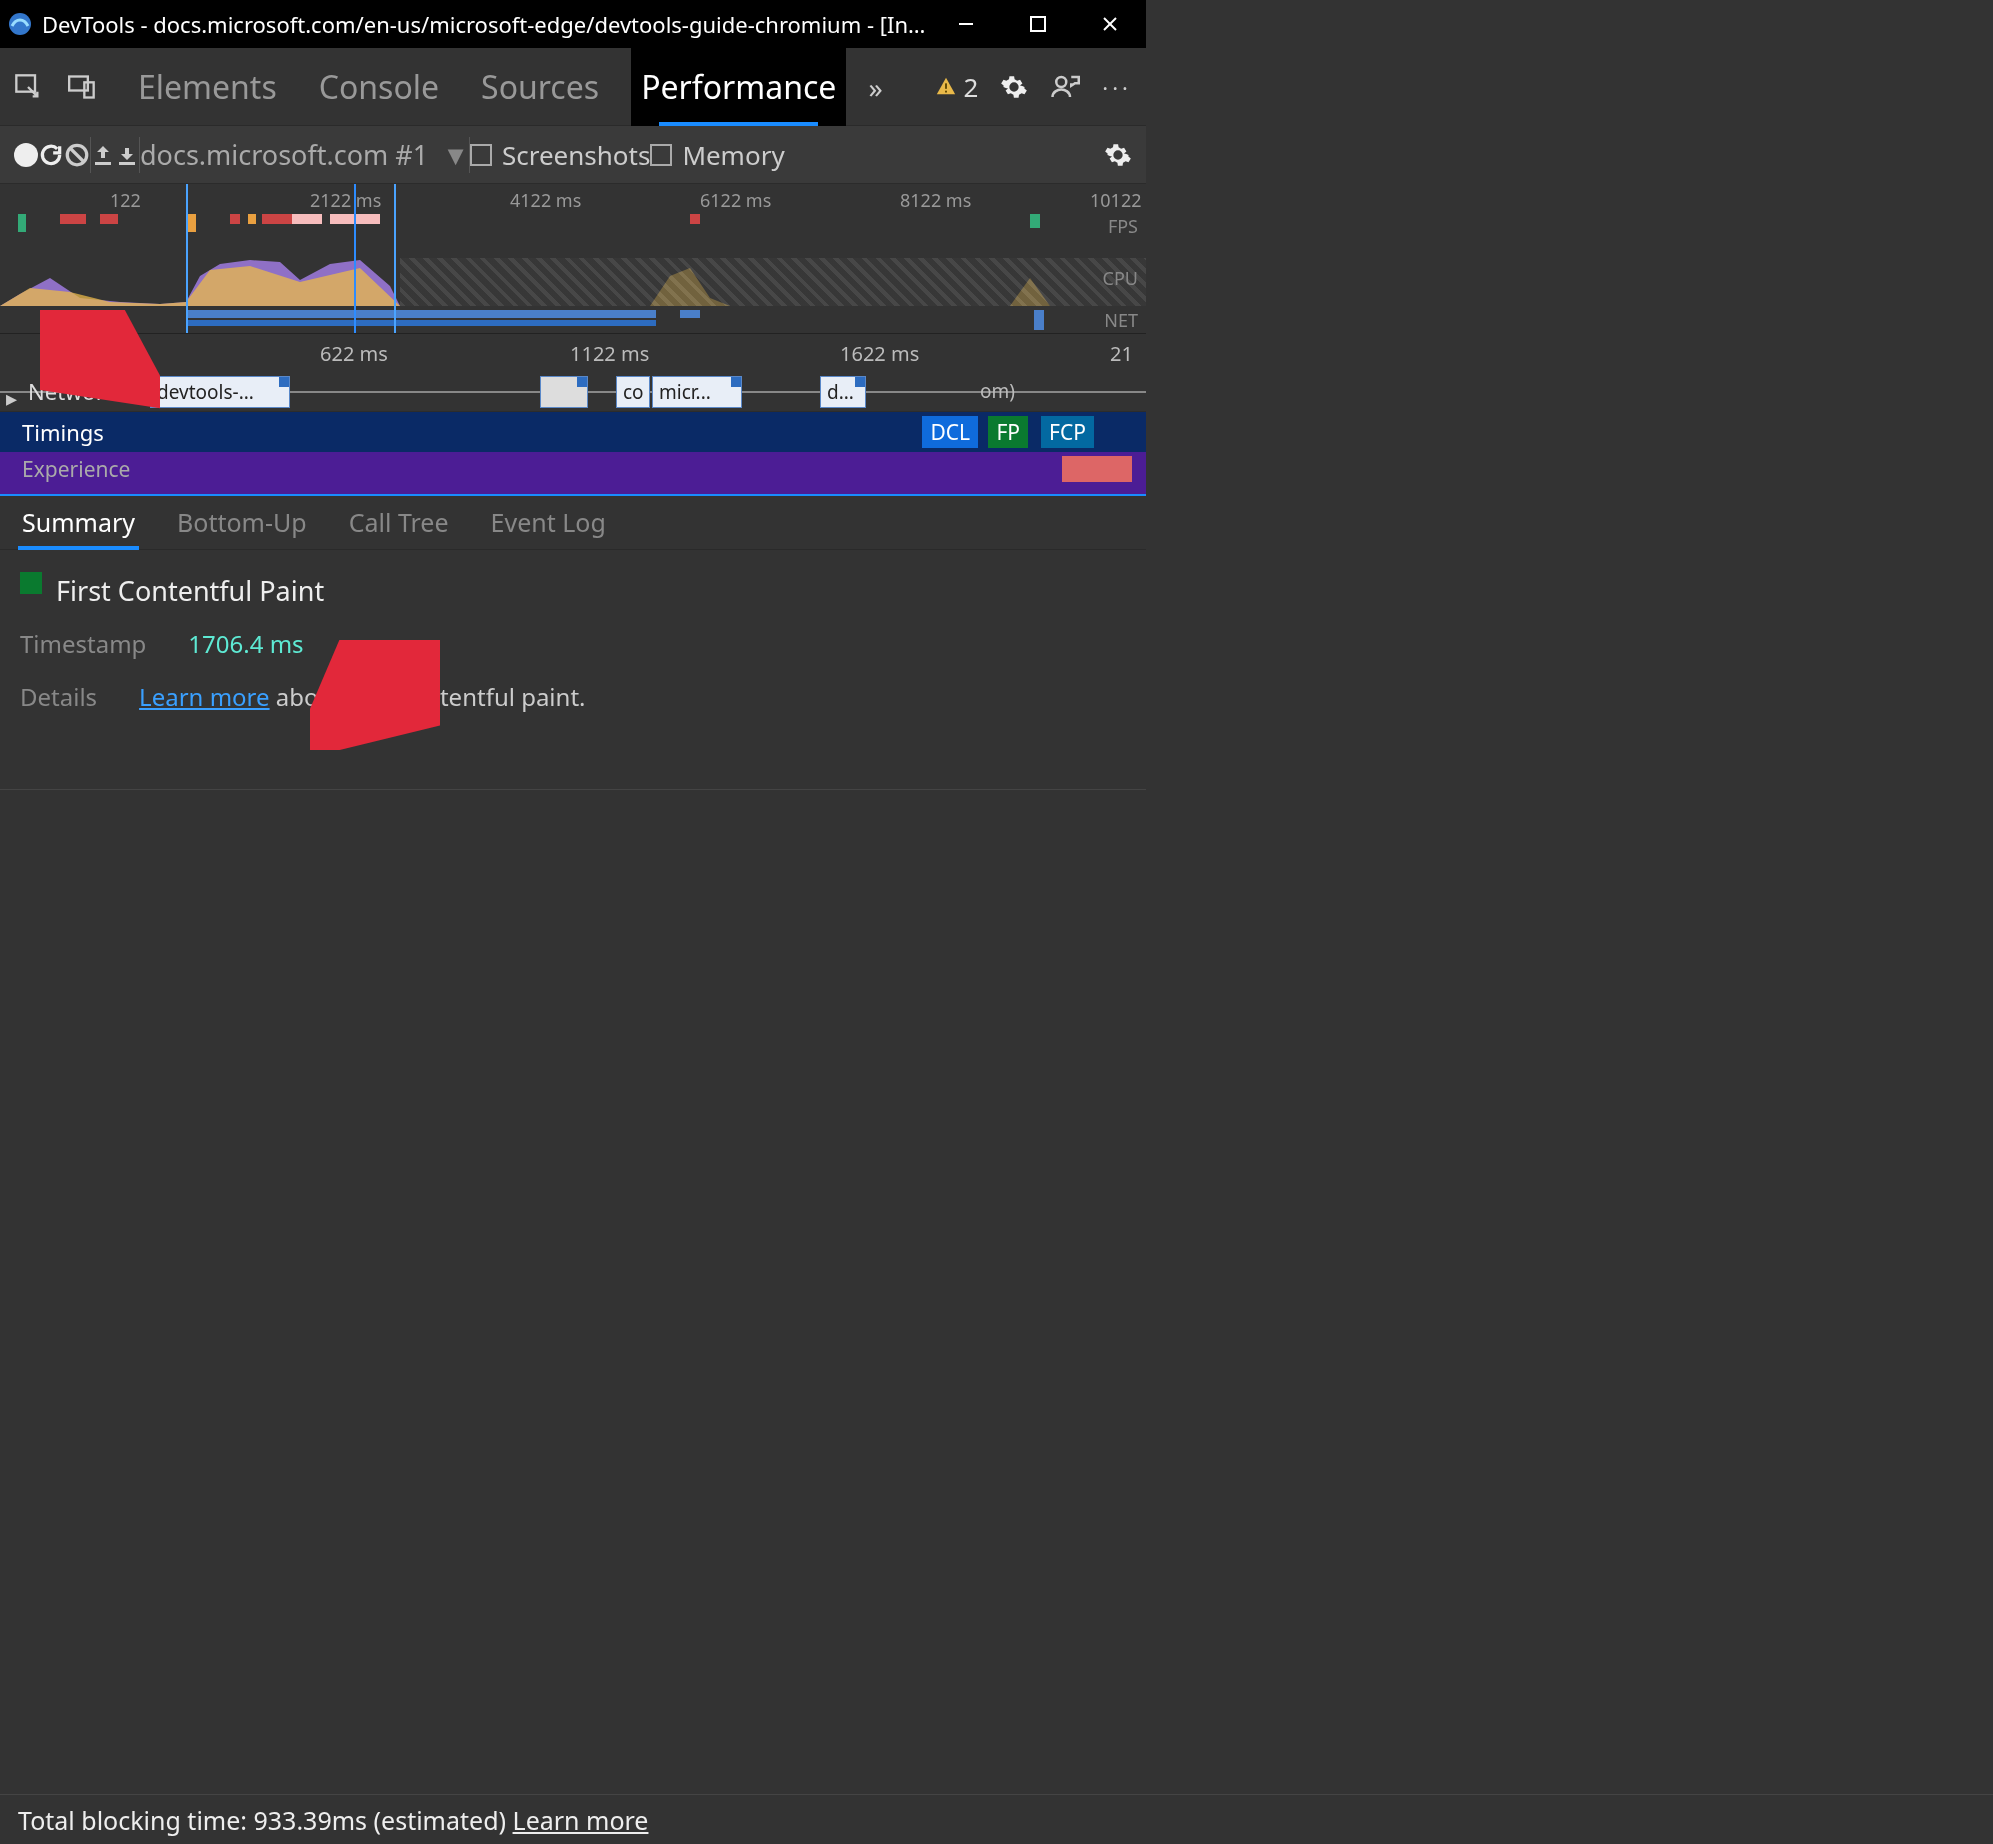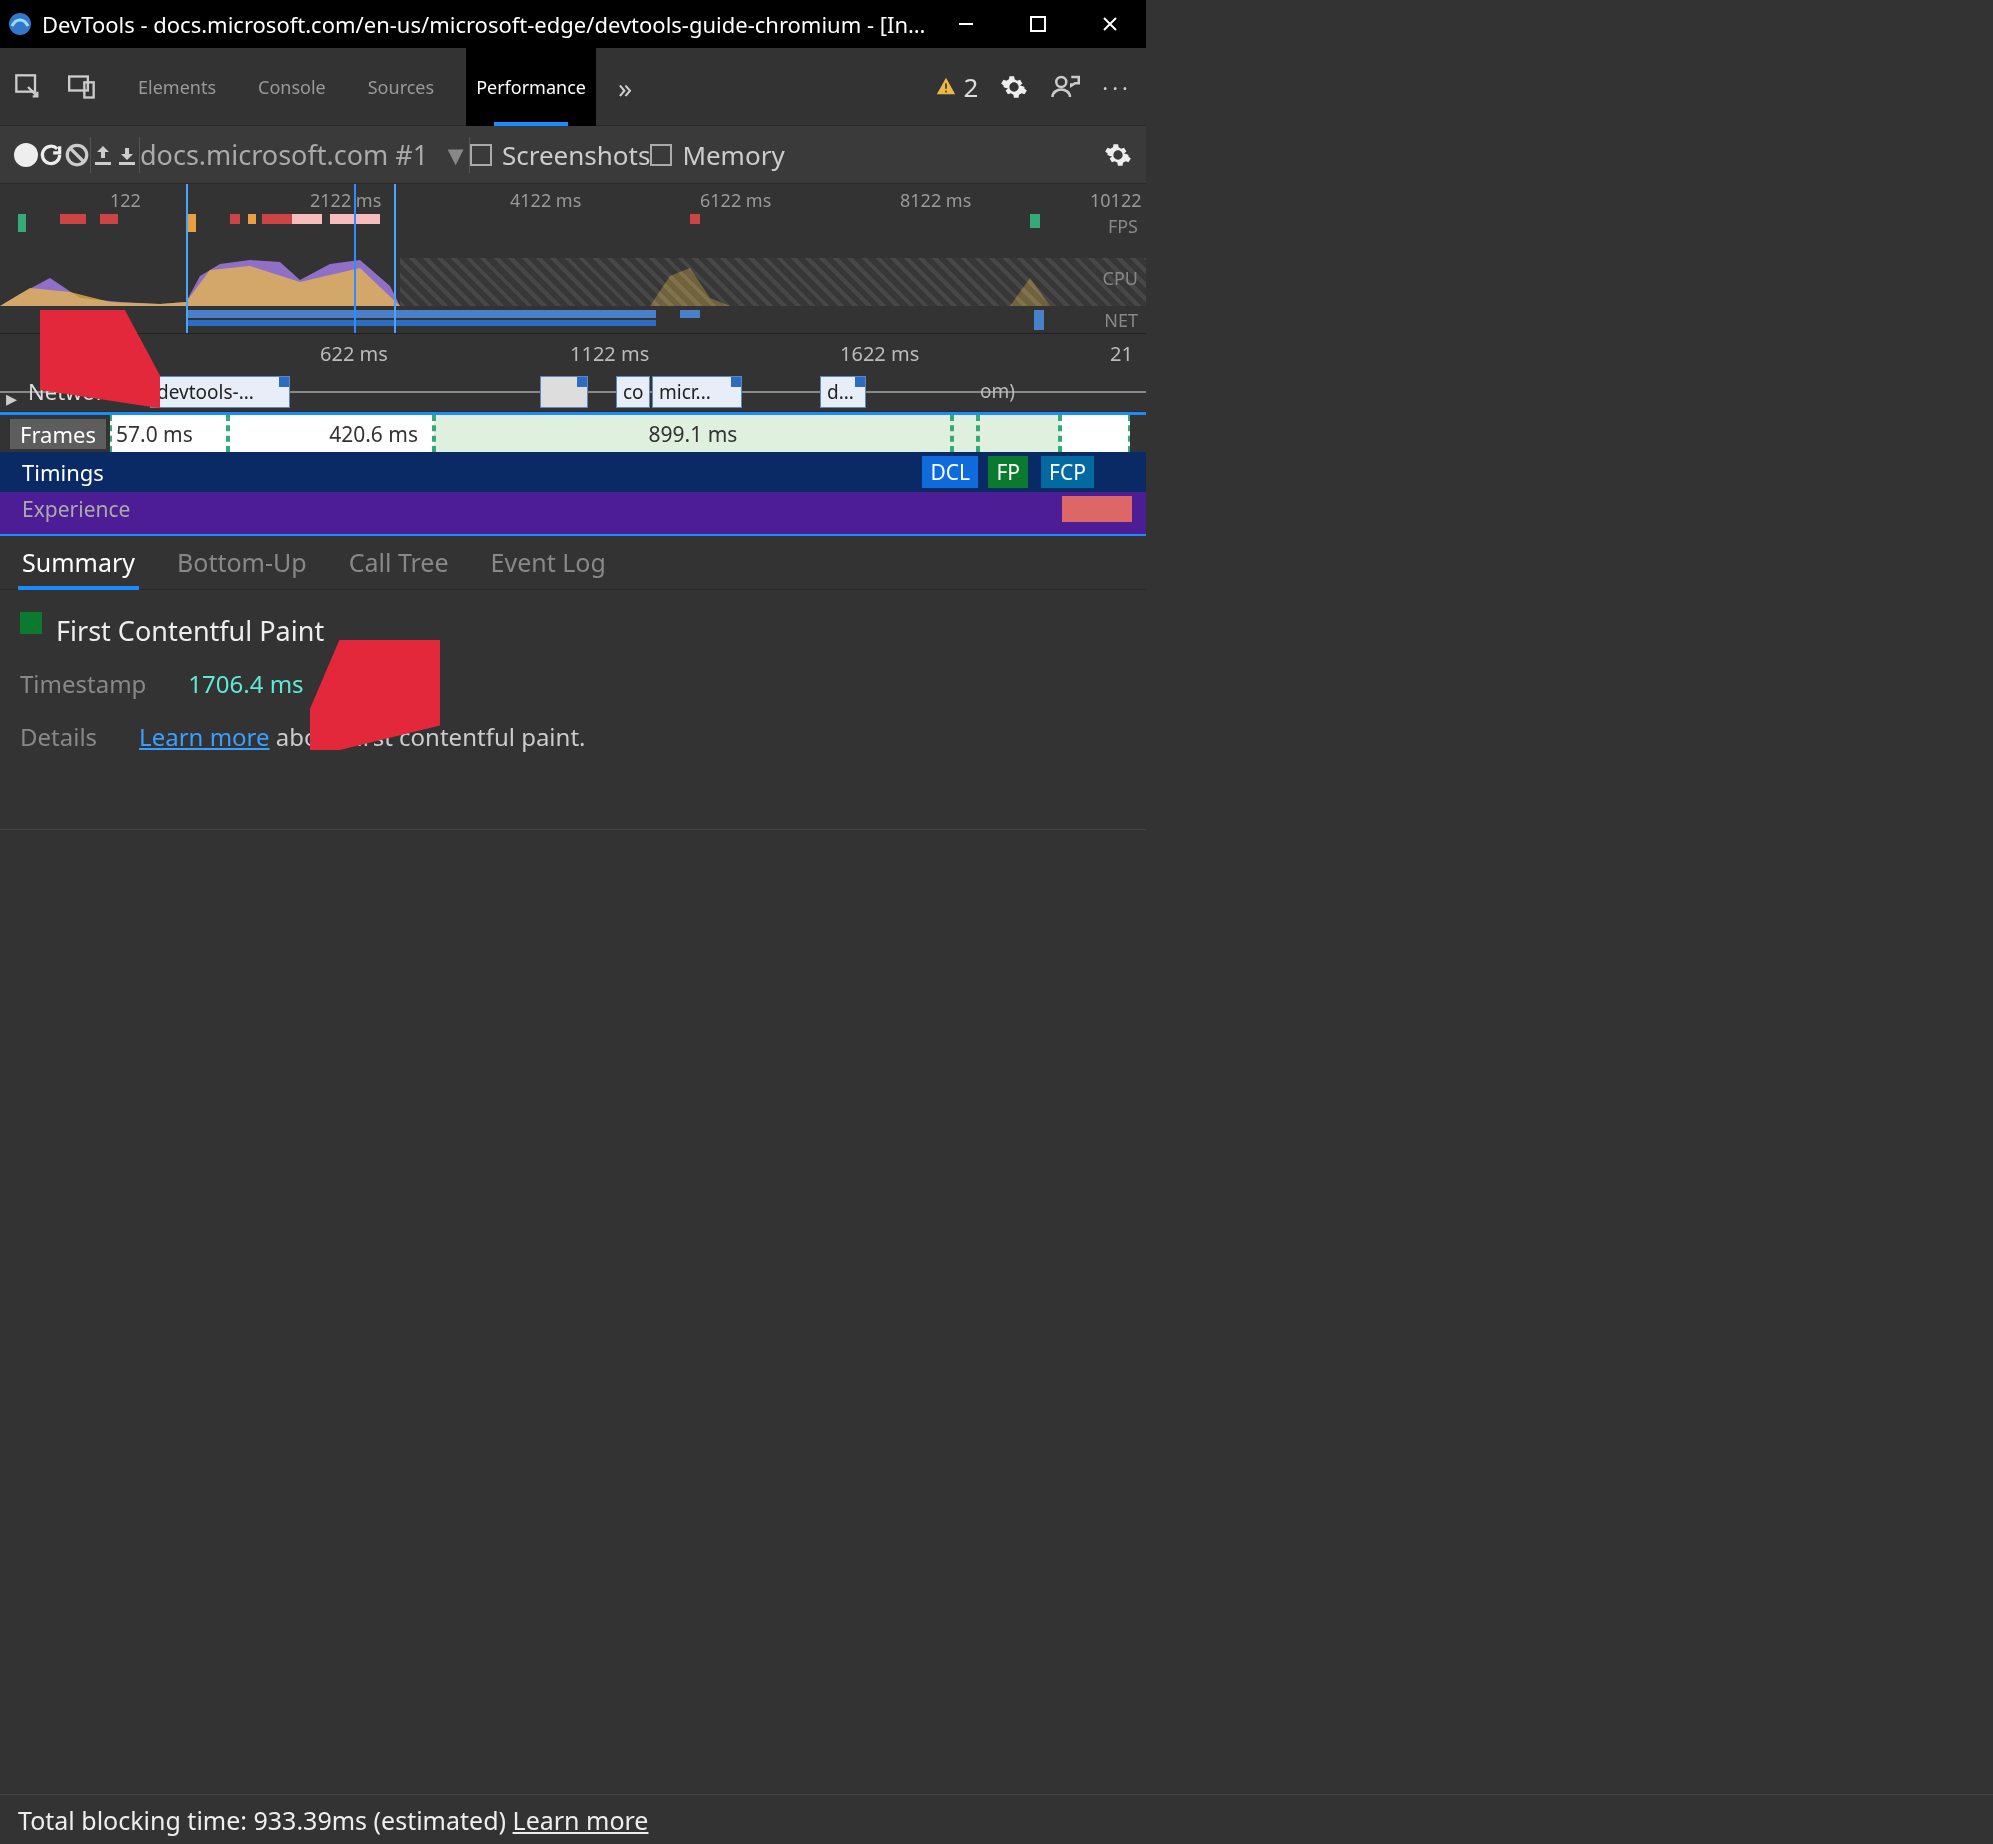--- a/index.html
+++ b/index.html
@@ -29,21 +29,21 @@
   .tabbar {
     height: 78px;
     background: #333;
     display: flex;
     align-items: center;
     padding: 0 14px;
     gap: 22px;
     border-bottom: 1px solid #2a2a2a;
   }
   .tabbar .devicons { display:flex; gap:26px; margin-right:10px; }
-  .tabbar .tab { font-size: 18px; color:#999; padding:0 10px; height:78px; display:flex; align-items:center; position:relative; }
+  .tabbar .tab { font-size: 32px; color:#999; padding:0 10px; height:78px; display:flex; align-items:center; position:relative; }
   .tabbar .tab.active { color:#fff; background:#000; }
   .tabbar .tab.active::after { content:""; position:absolute; left:28px; right:28px; bottom:0; height:4px; background:#1a8cff; }
   .tabbar .spacer { flex:1; }
   .warnbadge { display:flex; align-items:center; gap:6px; color:#ddd; font-size:26px; }
   
   .perftoolbar {
     height: 58px;
     background: #3a3a3a;
     display:flex;
     align-items:center;
@@ -298,35 +298,20 @@
     <div class="netblock" style="left:150px;width:140px;"><span class="corner"></span><span>devtools-...</span></div>
     <div class="netblock" style="left:540px;width:48px;background:#ddd;">
         <span class="corner"></span>
       </div>
     <div class="netblock" style="left:616px;width:34px;"><span>co</span></div>
     <div class="netblock" style="left:652px;width:90px;"><span class="corner"></span><span>micr...</span></div>
     <div class="netblock" style="left:820px;width:46px;"><span class="corner"></span><span>d...</span></div>
     <div class="netblock" style="left:974px;width:60px;background:transparent;border:none;color:#bbb;"><span>om)</span></div>
   </div>
 
-  <div class="frames" style="border-top:3px solid #1a8cff;">
-    <span class="framelabel">Frames</span>
-    <div class="frameblock white" style="left:110px;width:118px;justify-content:flex-start;padding-left:4px;">
-        <span>57.0 ms</span>
-      </div>
-    <div class="frameblock" style="left:228px;width:206px;background:#fff;justify-content:flex-end;padding-right:14px;">
-        <span>420.6 ms</span>
-      </div>
-    <div class="frameblock" style="left:434px;width:518px;">
-        <span>899.1 ms</span>
-      </div>
-    <div class="frameblock" style="left:952px;width:26px;"></div>
-    <div class="frameblock" style="left:978px;width:82px;"></div>
-    <div class="frameblock white" style="left:1060px;width:70px;"></div>
-  </div>
 
   <div class="timings">
     <span class="label">Timings</span>
     <span class="badge dcl">DCL</span>
     <span class="badge fp">FP</span>
     <span class="badge fcp">FCP</span>
   </div>
 
   <div class="experience">
     <span class="label">Experience</span>

